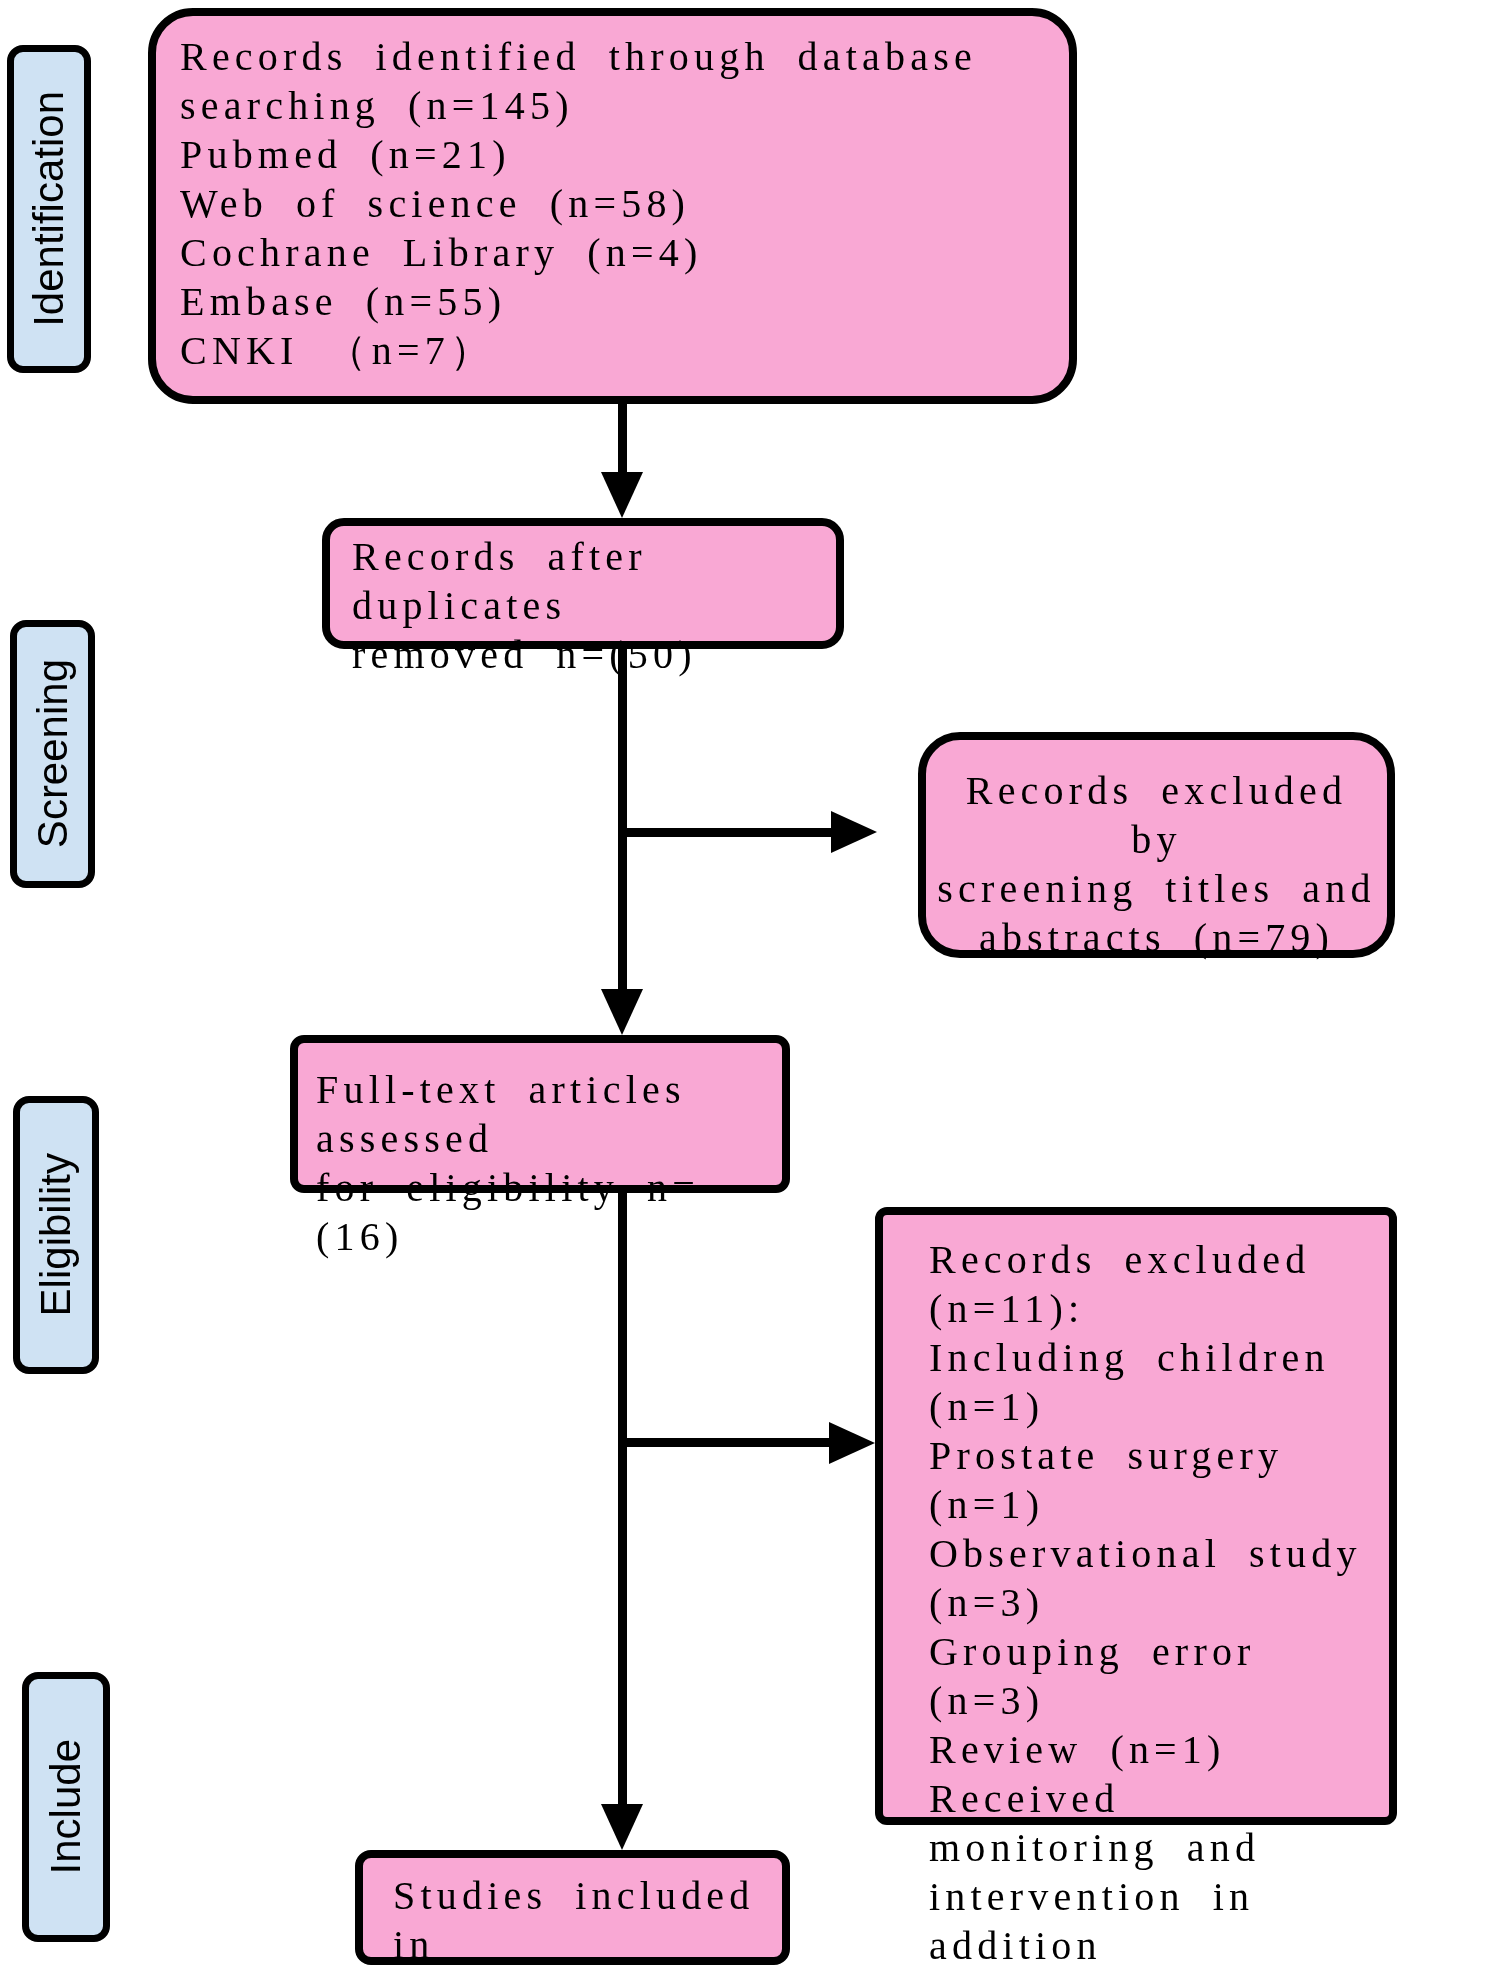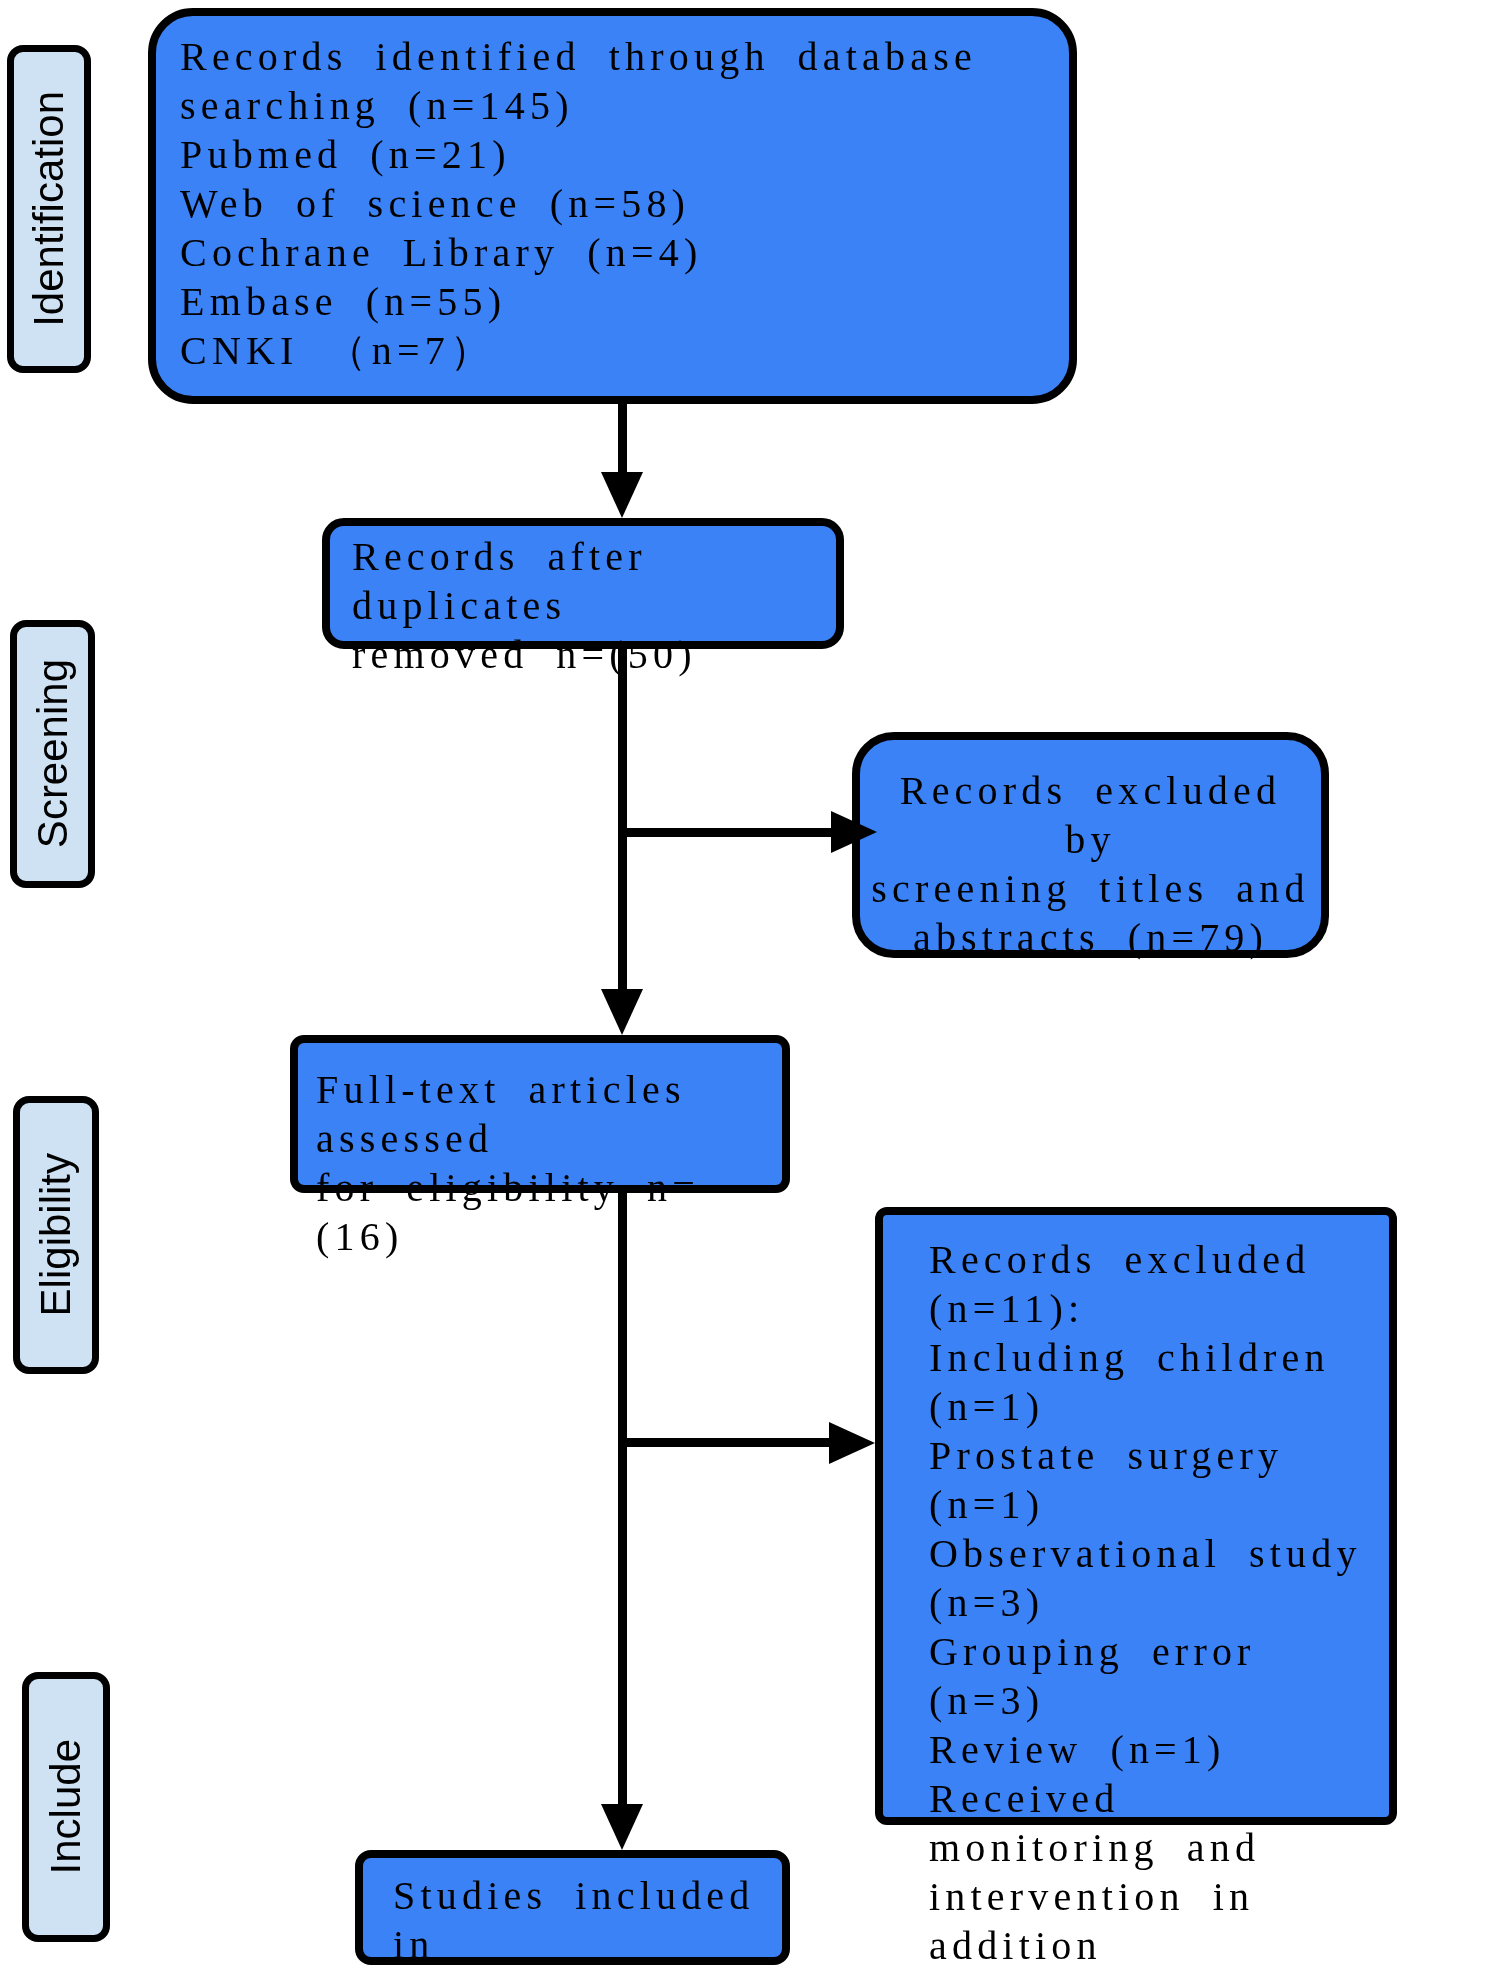--- a/index.html
+++ b/index.html
@@ -2,21 +2,21 @@
 <html><head>
 <meta charset="utf-8">
 <style>
   html,body{margin:0;padding:0;background:#ffffff;}
   .canvas{
     position:relative;width:1505px;height:1973px;background:#ffffff;
     font-family:"Liberation Serif",serif;color:#000;overflow:hidden;
   }
   
   .fbox{
-    position:absolute;box-sizing:border-box;background:#3b82f6;
+    position:absolute;box-sizing:border-box;background:#f9a8d4;
     border:8px solid #000;
     font-size:40px;line-height:49px;
     letter-spacing:0.13em;word-spacing:0.32em;
     white-space:pre-line;
   }
   
   .stage{
     position:absolute;box-sizing:border-box;background:#cfe2f3;
     border:7px solid #000;border-radius:16px;
     display:flex;align-items:center;justify-content:center;
@@ -55,21 +55,21 @@
 searching (n=145)
 Pubmed (n=21)
 Web of science (n=58)
 Cochrane Library (n=4)
 Embase (n=55)
 CNKI （n=7）</div>
 
   <div class="fbox" style="left:322px;top:518px;width:522px;height:131px;border-radius:22px;padding:6px 10px 0 22px;">Records after duplicates
 removed n=(50)</div>
 
-  <div class="fbox" style="left:852px;top:732px;width:477px;height:226px;border-radius:42px;padding:26px 6px 0 6px;text-align:center;">Records excluded by
+  <div class="fbox" style="left:918px;top:732px;width:477px;height:226px;border-radius:42px;padding:26px 6px 0 6px;text-align:center;">Records excluded by
 screening titles and
 abstracts (n=79)</div>
 
   <div class="fbox" style="left:290px;top:1035px;width:500px;height:158px;border-radius:14px;padding:22px 8px 0 18px;">Full-text articles assessed
 for eligibility n=(16)</div>
 
   <div class="fbox" style="left:875px;top:1207px;width:522px;height:618px;border-radius:12px;padding:20px 14px 16px 46px;">Records excluded (n=11):
 Including children (n=1)
 Prostate surgery (n=1)
 Observational study

